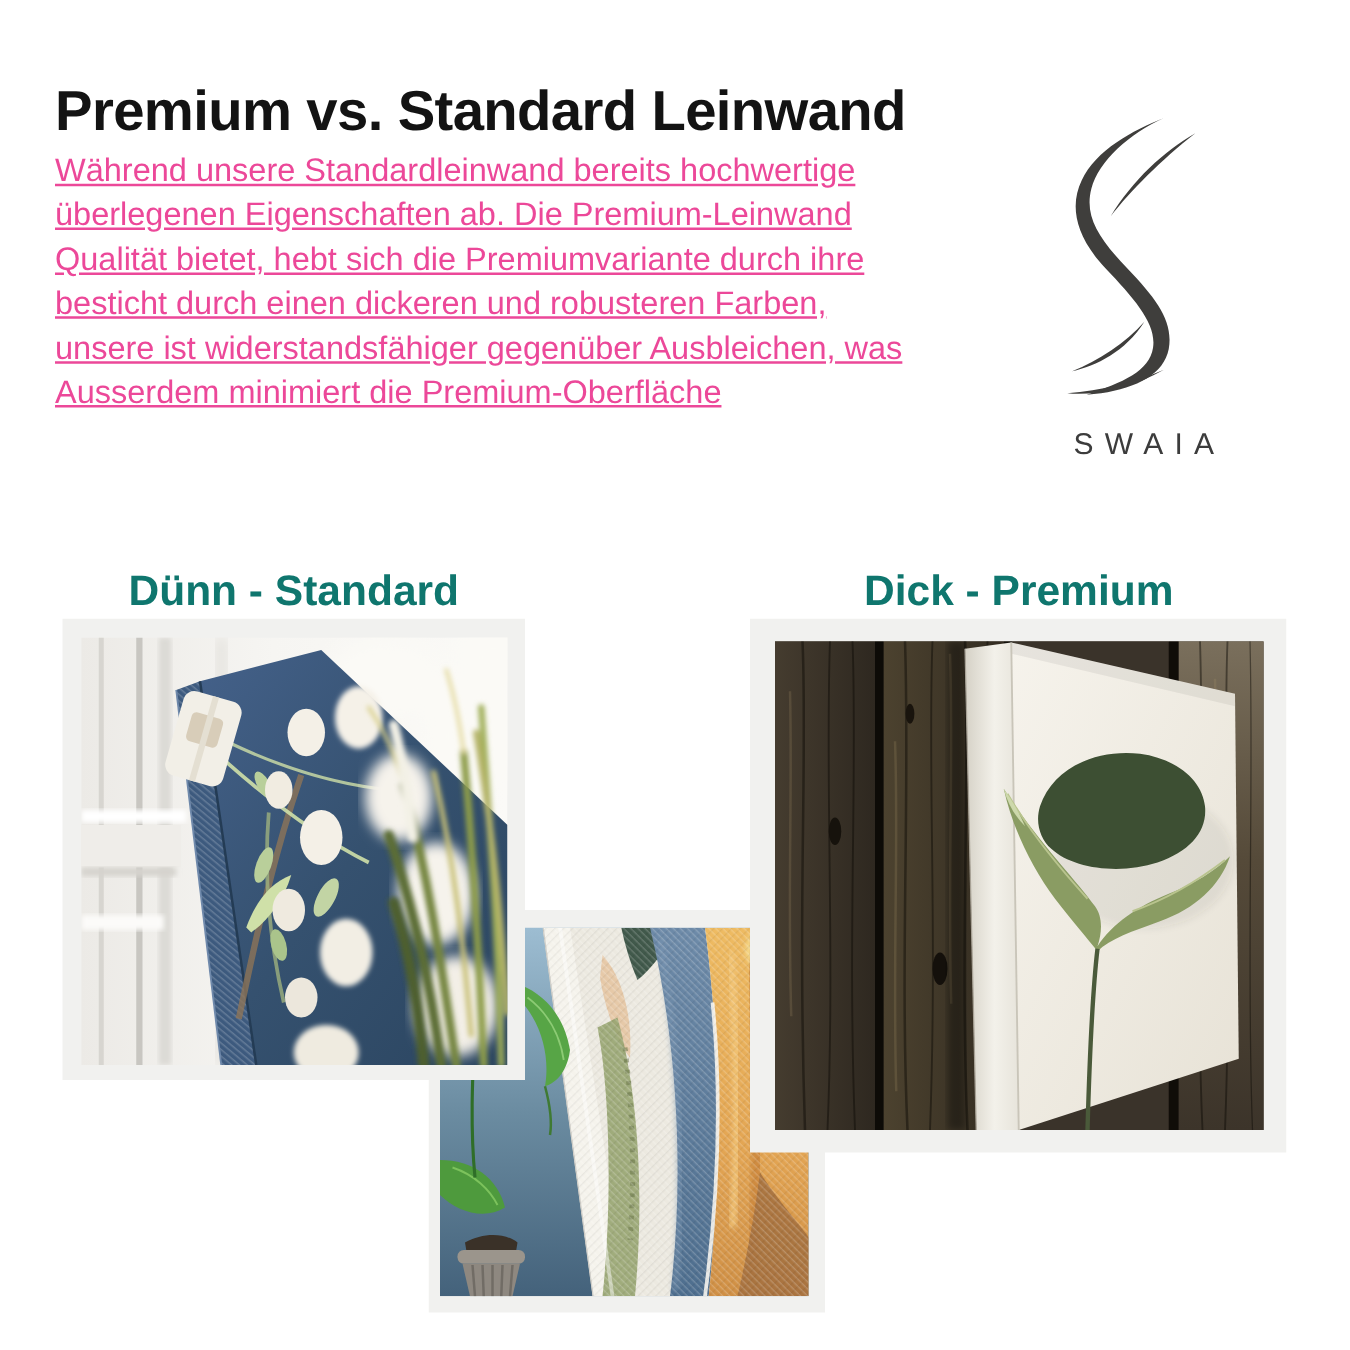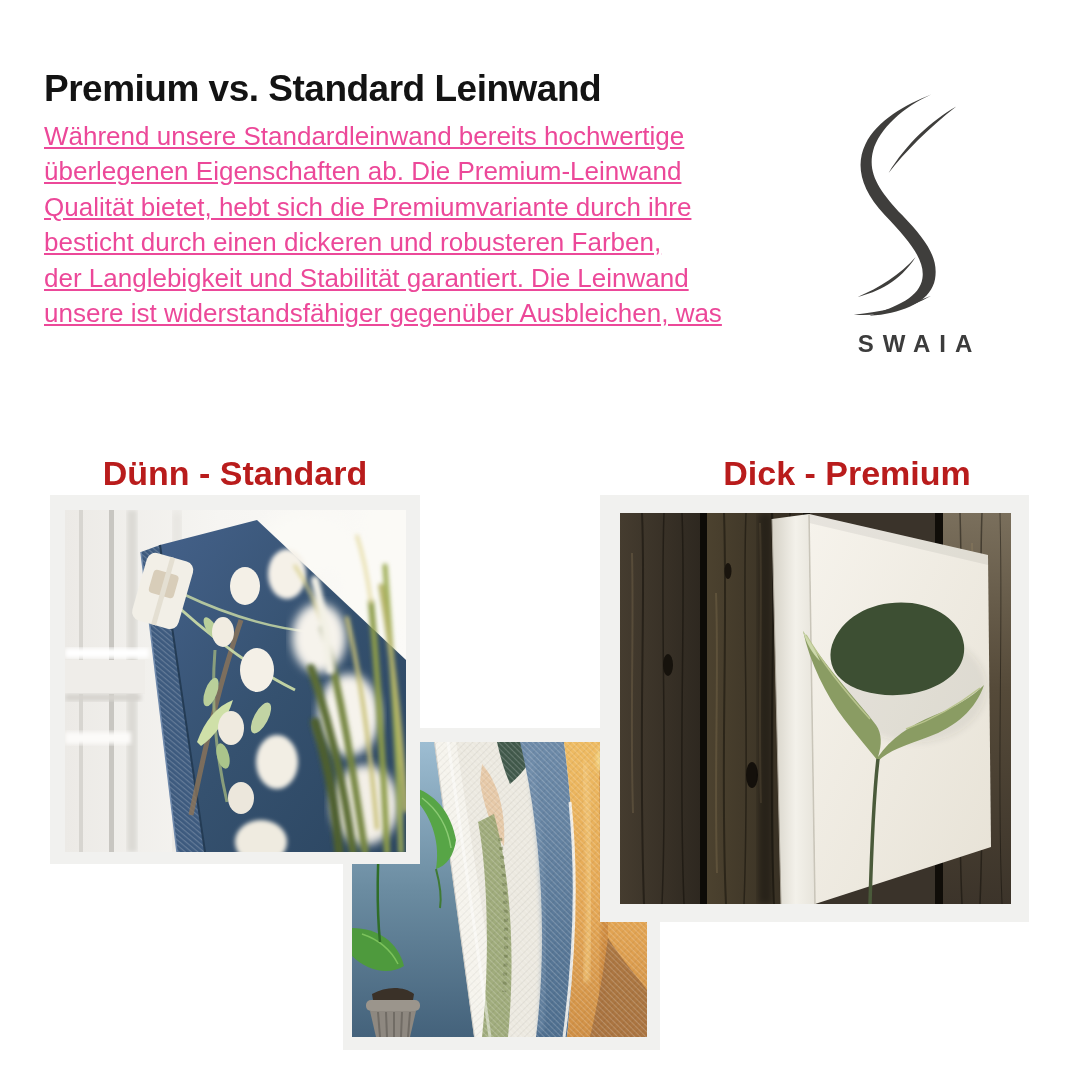--- a/index.html
+++ b/index.html
@@ -2,41 +2,41 @@
 <html><head>
 <meta charset="utf-8">
 <style>
   html,body { margin:0; padding:0; background:#ffffff; }
   .page {
     position:relative; width:1080px; height:1080px; background:#ffffff;
     overflow:hidden; font-family:"Liberation Sans", sans-serif;
   }
   .page-title {
     position:absolute; left:44px; top:63px; margin:0;
-    font-size:37px; line-height:52px; font-weight:700;
+    font-size:45px; line-height:52px; font-weight:700;
     letter-spacing:-0.5px; color:#131313; white-space:nowrap;
   }
   .intro {
     position:absolute; left:44px; top:119px; width:790px;
     font-size:26px; line-height:35.4px; color:#ec4899;text-decoration:underline;
   }
   .intro div { white-space:nowrap; }
   .logo { position:absolute; left:840px; top:78px; width:156px; height:290px; }
   .logo svg { position:absolute; left:8px; top:2px; width:145px; height:238px; }
   .brand-name {
-    position:absolute; left:0; top:252px; width:150px; text-align:center;
-    font-size:24px; letter-spacing:9px; color:#3c3c3c; font-weight:700;
+    position:absolute; left:0; top:264px; width:150px; text-align:center;
+    font-size:24px; letter-spacing:9px; color:#3c3c3c; font-weight:400;
     text-indent:9px; 
   }
   .section-label {
     position:absolute; top:452px; font-size:34px; line-height:42px;
-    font-weight:700; color:#b91c1c; text-align:center;
+    font-weight:700; color:#0f766e; text-align:center;
   }
   .label-standard { left:50px; width:370px; }
-  .label-premium  { left:632px; width:430px; }
+  .label-premium  { left:600px; width:430px; }
   .card { position:absolute; background:#f1f1ef; }
   .card-left   { left:50px;  top:495px; width:370px; height:369px; z-index:3; }
   .card-right  { left:600px; top:495px; width:429px; height:427px; z-index:2; }
   .card-middle { left:343px; top:728px; width:317px; height:322px; z-index:1; }
   .photo { position:absolute; display:block; }
   .card-left .photo   { left:15px; top:15px; width:341px; height:342px; }
   .card-right .photo  { left:20px; top:18px; width:391px; height:391px; }
   .card-middle .photo { left:9px;  top:14px; width:295px; height:295px; }
 </style>
 </head>
@@ -44,22 +44,22 @@
 
 <div class="page">
 
   <h1 class="page-title">Premium vs. Standard Leinwand</h1>
 
   <div class="intro" id="intro-text">
       <div>Während unsere Standardleinwand bereits hochwertige</div>
       <div>überlegenen Eigenschaften ab. Die Premium-Leinwand</div>
       <div>Qualität bietet, hebt sich die Premiumvariante durch ihre</div>
       <div>besticht durch einen dickeren und robusteren Farben,</div>
-      <div>der Langlebigkeit und Stabilität garantiert. Die Leinwand</div>
       <div>unsere ist widerstandsfähiger gegenüber Ausbleichen, was</div>
+      <div>Ausserdem minimiert die Premium-Oberfläche</div>
     </div>
 
   <div class="logo">
     <svg viewBox="0 0 150 215" preserveAspectRatio="none">
       <g fill="#3f3e3c">
         <path d="M86 13 C58 24, 32 44, 26 64 C20 84, 32 100, 56 122 C80 144, 94 160, 90 180 C86 198, 64 208, 34 212 L22 213 C52 204, 74 196, 77 179 C80 162, 62 144, 38 122 C12 98, 8 76, 18 58 C30 36, 60 22, 86 13 Z"></path>
         <path d="M112 24 C84 43, 58 66, 42 84 C60 58, 86 37, 112 24 Z"></path>
         <path d="M10 196 C32 188, 54 176, 70 160 C54 182, 30 192, 10 196 Z"></path>
         <path d="M6 212 C34 210, 62 204, 86 195 C60 208, 30 214, 6 212 Z"></path>
       </g>

